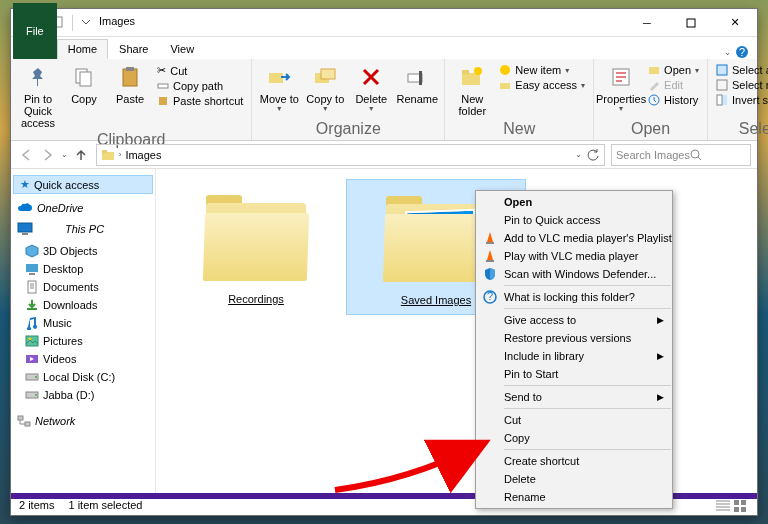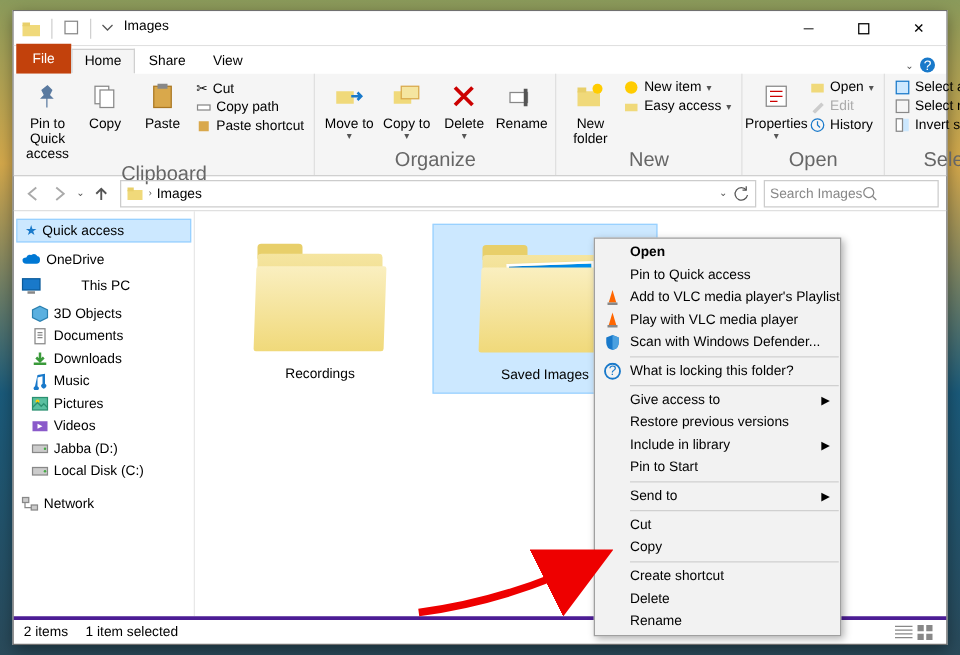--- a/index.html
+++ b/index.html
@@ -5,51 +5,51 @@
 * { box-sizing: border-box; margin: 0; padding: 0; font-family: "Segoe UI", Tahoma, sans-serif; font-size: 11px; }
 body { background: linear-gradient(to bottom, #8a9a5b 0%, #d4a84b 25%, #1a5a7a 60%, #2a4a5a 100%); width: 768px; height: 524px; overflow: hidden; position: relative; }
 .window { position: absolute; left: 10px; top: 8px; width: 748px; height: 508px; background: #fff; border: 1px solid #707070; box-shadow: 0 4px 12px rgba(0,0,0,.4); display: flex; flex-direction: column; }
 .titlebar { height: 28px; display: flex; align-items: center; background: #fff; border-bottom: 1px solid #e0e0e0; }
 .titlebar .ticons { display: flex; gap: 4px; padding: 0 6px; }
 .titlebar .sep { width: 1px; background: #d0d0d0; height: 16px; margin: 0 4px; }
 .titlebar .winctrl { margin-left: auto; display: flex; }
 .titlebar .winctrl div { width: 44px; height: 28px; display: flex; align-items: center; justify-content: center; }
 .tabs { height: 22px; display: flex; align-items: flex-end; background: #fff; padding-left: 2px; }
 .tabs .tab { padding: 3px 10px; border: 1px solid transparent; }
-.tabs .tab.file { background: #c2410c; color: #fff; padding: 5px 12px; }
+.tabs .tab.file { background: #14532d; color: #fff; padding: 21px 12px; }
 .tabs .tab.active { border: 1px solid #d0d0d0; border-bottom: 1px solid #f5f5f5; background: #f5f5f5; margin-top: 35px; }
 .tabs .help { margin-left: auto; padding: 0 8px; display:flex; align-items:center; gap:4px; }
 .ribbon { height: 82px; background: #f5f5f5; border-bottom: 1px solid #d0d0d0; display: flex; }
 .rgroup { border-right: 1px solid #e0e0e0; display: flex; flex-direction: column; padding: 2px 4px 0; }
 .rgroup .ritems { display: flex; flex: 1; align-items: flex-start; }
 .rgroup .rlabel { text-align: center; font-size: 16px; color: #666; padding-bottom: 2px; }
 .rbtn-v { display: flex; flex-direction: column; align-items: center; width: 46px; padding: 2px; text-align:center; line-height:1.1; }
 .rbtn-v .ricon { width: 28px; height: 28px; margin-bottom: 2px; display:flex; align-items:center; justify-content:center; }
 .rbtn-list { display: flex; flex-direction: column; gap: 1px; padding: 2px; }
 .rbtn-h { display: flex; align-items: center; gap: 4px; white-space: nowrap; padding: 1px 2px; }
 .addrbar { height: 28px; border-bottom: 1px solid #e0e0e0; display: flex; align-items: center; padding: 0 6px; gap: 6px; }
 .nav-arrows { display: flex; gap: 4px; align-items:center; }
 .addr { flex: 1; border: 1px solid #ccc; height: 22px; display: flex; align-items: center; padding: 0 4px; gap: 4px; }
 .search { width: 140px; border: 1px solid #ccc; height: 22px; display: flex; align-items: center; padding: 0 4px; color: #888; justify-content:flex-start;}
 .body { flex: 1; display: flex; min-height: 0; }
 .sidebar { width: 145px; border-right: 1px solid #e8e8e8; padding: 6px 0; overflow:hidden; }
 .side-item { display: flex; align-items: center; gap: 4px; padding: 2px 6px 2px 14px; white-space: nowrap; }
 .side-item.quick { background: #cce8ff; border: 1px solid #99d1ff; margin: 0 2px 6px 2px; padding-left: 6px; }
 .side-item.thispc { font-weight: 400; padding-left: 6px; gap: 32px; }
-.side-item.top { padding-left: 6px; margin-bottom:4px; }
+.side-item.top { padding-left: 6px; margin-bottom:4px;font-style:italic; }
 .content { flex: 1; position: relative; padding: 10px; display: flex; align-items: flex-start; gap: 10px; }
 .folder-item { width: 180px; display: flex; flex-direction: column; align-items: center; padding: 8px; }
 .folder-item.selected { background: #cce8ff; border: 1px solid #99d1ff; }
 .folder-icon { width: 120px; height: 100px; position: relative; }
 .folder-back { position: absolute; width: 100px; height: 76px; bottom: 8px; left: 10px; background: linear-gradient(#f5e5a0, #e8cf6a); border-radius: 3px 3px 2px 2px; }
 .folder-tab { position: absolute; width: 36px; height: 12px; top: 8px; left: 10px; background: #e8cf6a; border-radius: 3px 3px 0 0; }
 .folder-front { position: absolute; width: 104px; height: 68px; bottom: 6px; left: 8px; background: linear-gradient(#faefc0, #f0d97a); border-radius: 2px; transform: skewX(-2deg); }
 .folder-preview { position: absolute; width: 70px; height: 52px; top: 22px; left: 30px; background: linear-gradient(135deg,#0078d4,#00a2ff); border: 2px solid #fff; transform: rotate(-2deg); box-shadow: 1px 1px 2px rgba(0,0,0,.2); }
 .folder-label { margin-top: 6px; }
-.statusbar { height: 22px; border-top: 3px solid #4c1d95; display: flex; align-items: center; padding: 0 8px; font-size: 11px; gap: 14px; }
+.statusbar { height: 22px; border-top: 6px solid #4c1d95; display: flex; align-items: flex-start; padding: 0 8px; font-size: 11px; gap: 14px; }
 .statusbar .viewbtns { margin-left: auto; display:flex; gap:2px; }
 .ctxmenu { position: absolute; left: 475px; top: 190px; width: 198px; background: #f2f2f2; border: 1px solid #a0a0a0; box-shadow: 2px 2px 6px rgba(0,0,0,.3); padding: 2px 0; }
 .ctx-item { display: flex; align-items: center; padding: 3px 8px 3px 28px; position: relative; white-space: nowrap; }
 .ctx-item .cicon { position: absolute; left: 6px; width: 16px; height: 16px; display:flex; align-items:center; justify-content:center; }
 .ctx-item .arrow { margin-left: auto; font-size: 9px; }
 .ctx-sep { height: 1px; background: #d0d0d0; margin: 2px 1px 2px 28px; }
 .red-arrow { position: absolute; left: 330px; top: 420px; pointer-events: none; }
 svg { display: block; }
 .chev { font-size: 8px; color: #555; }
 .disabled { color: #aaa; }
@@ -390,20 +390,29 @@
             <span>
               <svg width="14" height="14">
                 <path d="M7 1 L13 4 L13 10 L7 13 L1 10 L1 4 Z" fill="#5ab0e0" stroke="#2a80b0"></path>
               </svg>
             </span>
             <span>3D Objects</span>
           </div>
           <div class="side-item">
             <span>
               <svg width="14" height="14">
+                <rect x="1" y="2" width="12" height="8" fill="#4aa0d0"></rect>
+                <rect x="4" y="11" width="6" height="2" fill="#888"></rect>
+              </svg>
+            </span>
+            <span>Desktop</span>
+          </div>
+          <div class="side-item">
+            <span>
+              <svg width="14" height="14">
                 <rect x="3" y="1" width="8" height="12" fill="#fff" stroke="#888"></rect>
                 <path d="M5 4h4M5 6h4M5 8h4" stroke="#888"></path>
               </svg>
             </span>
             <span>Documents</span>
           </div>
           <div class="side-item">
             <span>
               <svg width="14" height="14">
                 <path d="M7 2 L7 9 M4 6 L7 9 L10 6" stroke="#3a9a3a" fill="none" stroke-width="2"></path>
@@ -439,45 +448,45 @@
             </span>
             <span>Videos</span>
           </div>
           <div class="side-item">
             <span>
               <svg width="14" height="14">
                 <rect x="1" y="4" width="12" height="6" fill="#ccc" stroke="#888"></rect>
                 <circle cx="11" cy="7" r="1" fill="#4a4"></circle>
               </svg>
             </span>
-            <span>Jabba (D:)</span>
+            <span>Local Disk (C:)</span>
           </div>
           <div class="side-item">
             <span>
               <svg width="14" height="14">
                 <rect x="1" y="4" width="12" height="6" fill="#ccc" stroke="#888"></rect>
                 <circle cx="11" cy="7" r="1" fill="#4a4"></circle>
               </svg>
             </span>
-            <span>Local Disk (C:)</span>
+            <span>Jabba (D:)</span>
           </div>
         </div>
       <div class="side-item top" style="margin-top:8px">
           <span>
             <svg width="14" height="14">
               <rect x="1" y="2" width="5" height="4" fill="#ccc" stroke="#888"></rect>
               <rect x="8" y="8" width="5" height="4" fill="#ccc" stroke="#888"></rect>
               <path d="M3 6 L3 10 L8 10" stroke="#888" fill="none"></path>
             </svg>
           </span>
           <span>Network</span>
         </div>
     </div>
     <div class="content">
-      <div id="folders" style="display: flex; gap: 0;">
+      <div id="folders" style="display: flex; gap: 0; text-decoration: underline;">
           <div class="folder-item">
             <div class="folder-icon">
               <div class="folder-tab"></div>
               <div class="folder-back"></div>
               <div class="folder-front"></div>
             </div>
             <div class="folder-label">Recordings</div>
           </div>
           <div class="folder-item selected">
             <div class="folder-icon">

